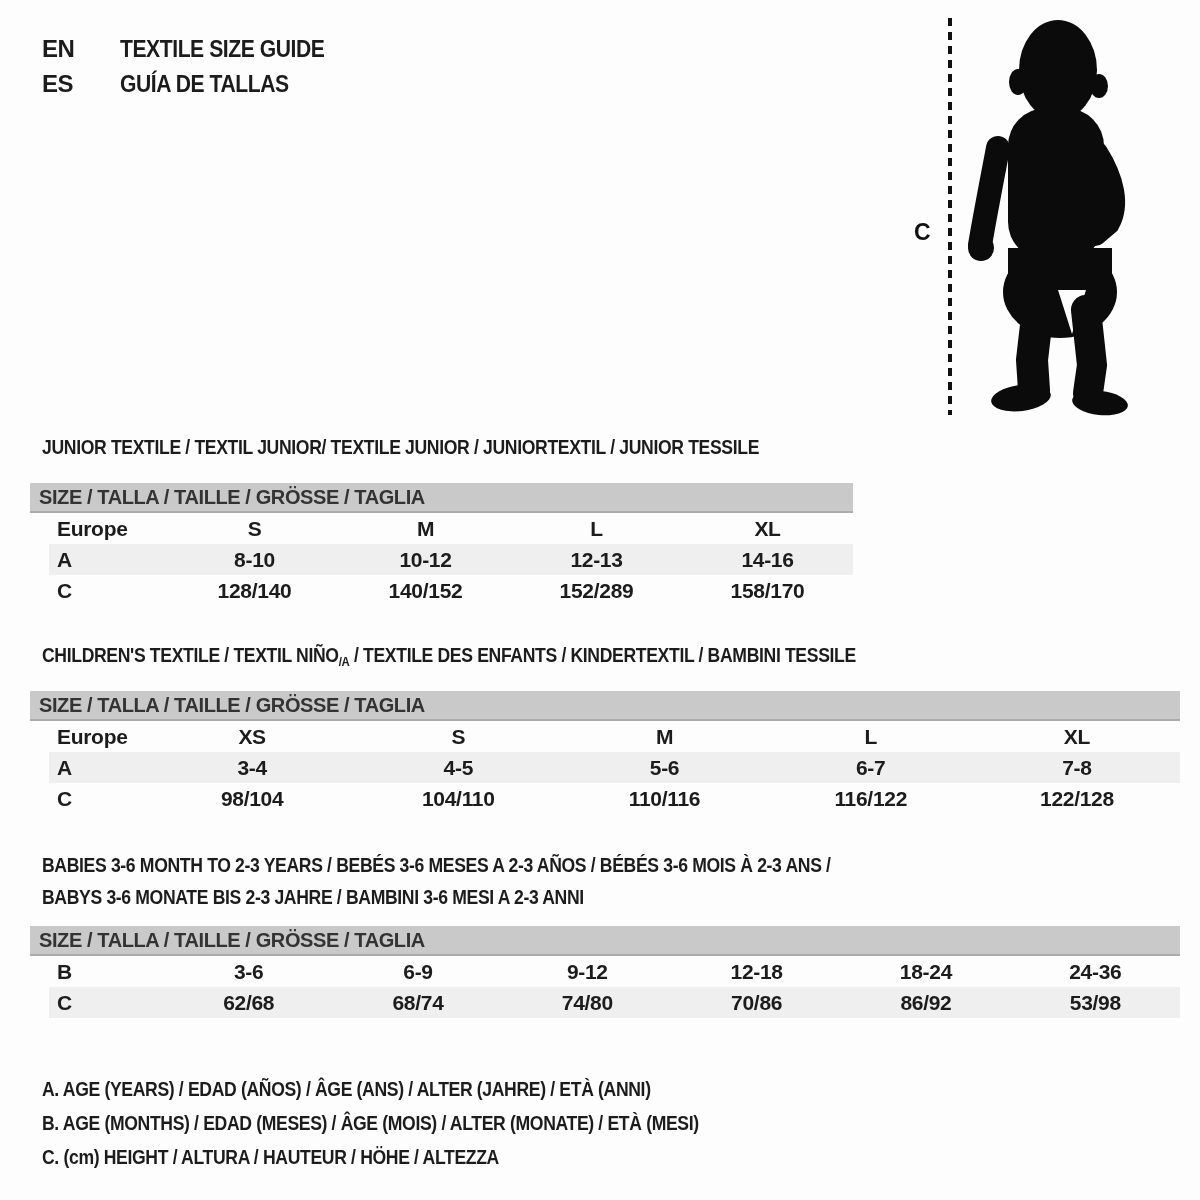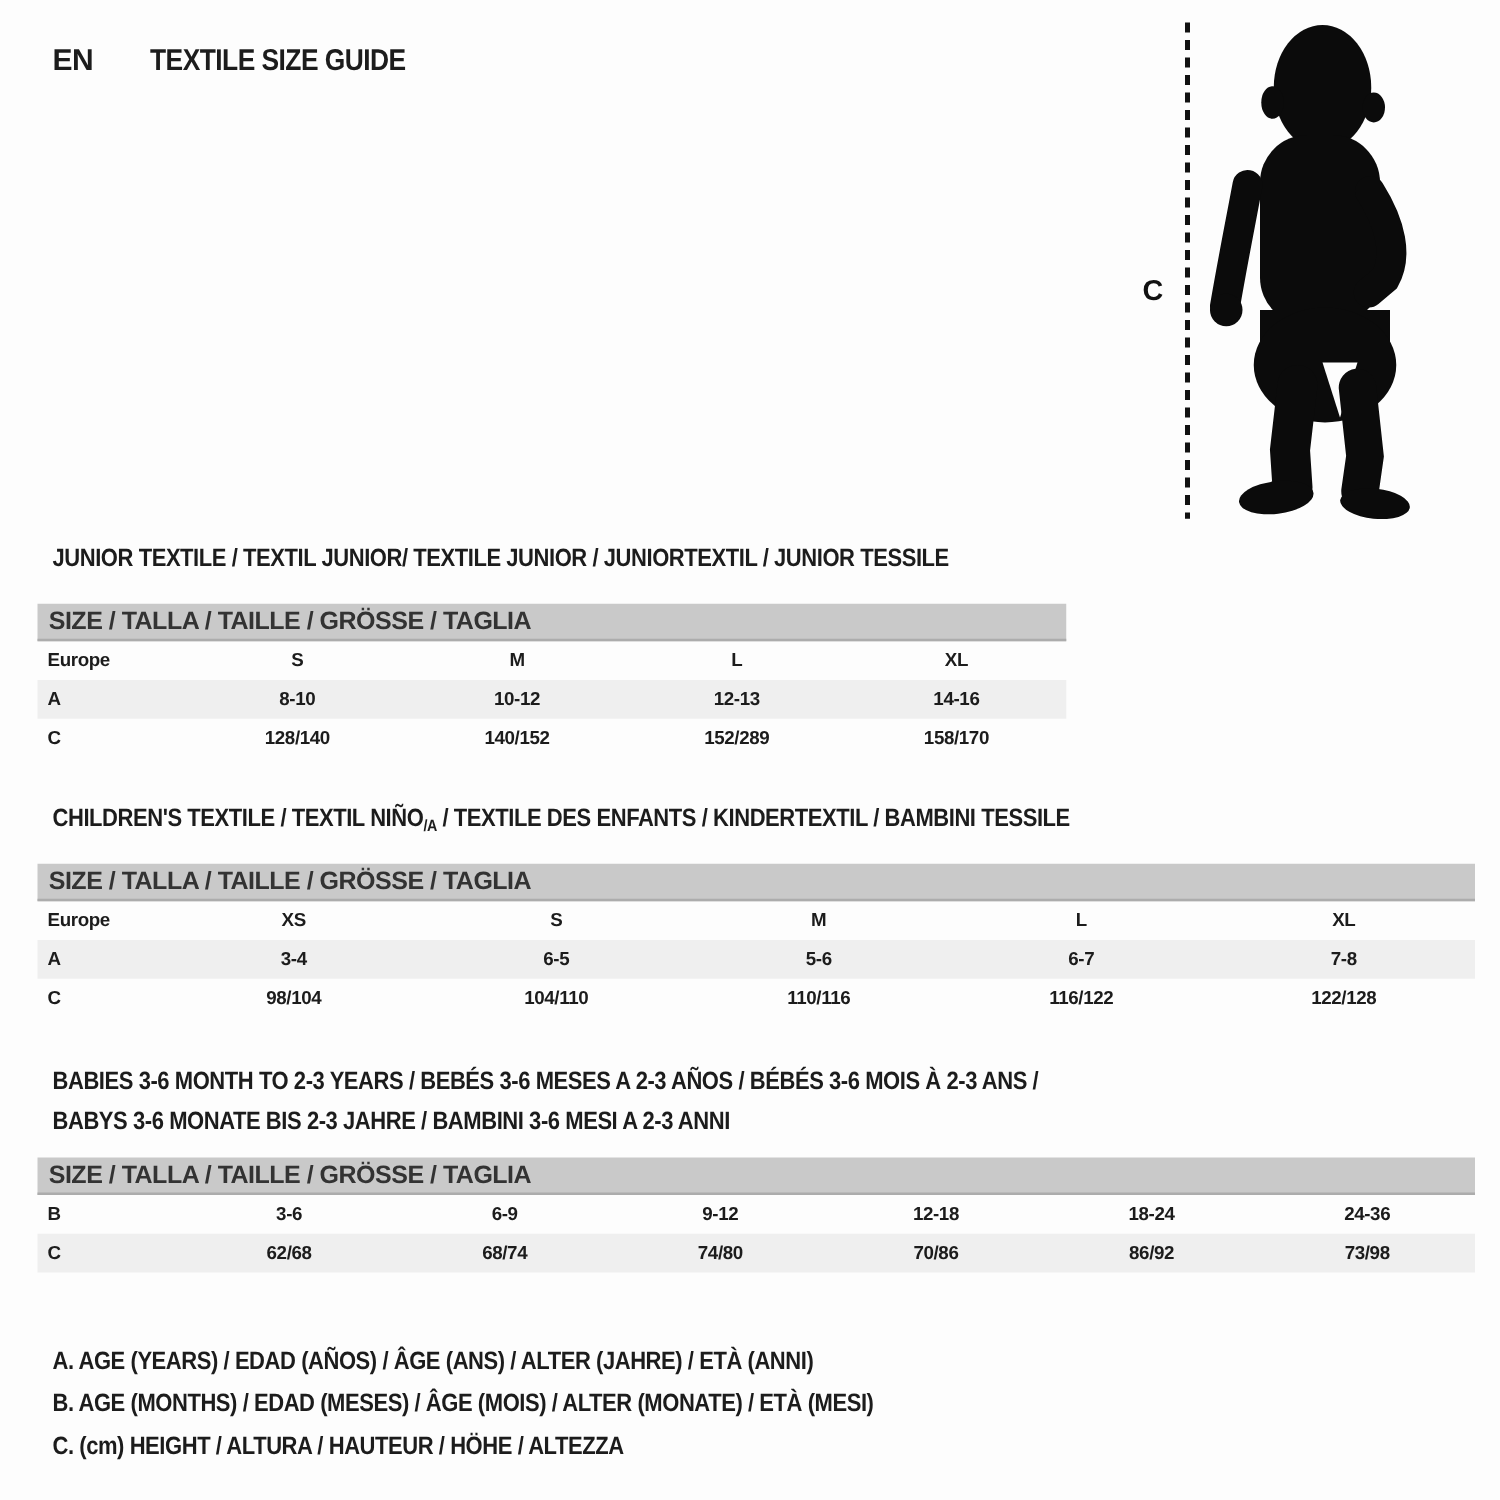--- a/index.html
+++ b/index.html
@@ -42,21 +42,21 @@
   #children-table { top:691px; width:1150px; --labelw:100px; }
   #babies-table   { top:926px; width:1150px; --labelw:115px; }
 
   .size-bar {
     height:30px; background:#c9c9c9; border-bottom:2px solid #acacac;
     display:flex; align-items:center; padding-left:9px;
     font-size:20px; font-weight:bold; color:#333333; letter-spacing:-0.4px;
     white-space:nowrap;
   }
   .trow { display:flex; height:31px; align-items:center;
-    font-size:15px; font-weight:bold; letter-spacing:-0.3px; }
+    font-size:21px; font-weight:bold; letter-spacing:-0.3px;margin-left:19px; }
   .trow.shaded { background:#efefef; }
   .tlabel { width:var(--labelw); flex:0 0 var(--labelw); padding-left:8px; }
   .tcell { flex:1; text-align:center; }
 
   
   .footnotes {
     position:absolute; left:42px; top:1072px;
     font-size:20px; font-weight:bold; letter-spacing:-0.4px;
     line-height:34px; white-space:nowrap;
     transform:scaleX(0.88); transform-origin:0 0;
@@ -64,20 +64,24 @@
 </style>
 </head>
 <body>
 
 <div class="page">
 
   <div class="lang-header">
     <div class="lang-row">
       <span class="lang-code">EN</span>
       <span class="lang-title">TEXTILE SIZE GUIDE</span>
+    </div>
+    <div class="lang-row">
+      <span class="lang-code">ES</span>
+      <span class="lang-title">GUÍA DE TALLAS</span>
     </div>
   </div>
 
   <div class="figure">
     <svg width="250" height="415" viewBox="0 0 250 415">
 
       <line x1="50" y1="8" x2="50" y2="405" stroke="#111" stroke-width="4" stroke-dasharray="8 6"></line>
 
       <text x="14" y="230" font-size="23" font-weight="bold" font-family="Liberation Sans, sans-serif" fill="#111">C</text>
 
@@ -138,21 +142,21 @@
           <div class="tlabel">Europe</div>
           <div class="tcell">XS</div>
           <div class="tcell">S</div>
           <div class="tcell">M</div>
           <div class="tcell">L</div>
           <div class="tcell">XL</div>
         </div>
         <div class="trow shaded">
           <div class="tlabel">A</div>
           <div class="tcell">3-4</div>
-          <div class="tcell">6-5</div>
+          <div class="tcell">4-5</div>
           <div class="tcell">5-6</div>
           <div class="tcell">6-7</div>
           <div class="tcell">7-8</div>
         </div>
         <div class="trow">
           <div class="tlabel">C</div>
           <div class="tcell">98/104</div>
           <div class="tcell">104/110</div>
           <div class="tcell">110/116</div>
           <div class="tcell">116/122</div>
@@ -177,21 +181,21 @@
           <div class="tcell">18-24</div>
           <div class="tcell">24-36</div>
         </div>
         <div class="trow shaded">
           <div class="tlabel">C</div>
           <div class="tcell">62/68</div>
           <div class="tcell">68/74</div>
           <div class="tcell">74/80</div>
           <div class="tcell">70/86</div>
           <div class="tcell">86/92</div>
-          <div class="tcell">73/98</div>
+          <div class="tcell">53/98</div>
         </div>
       </div>
   </div>
 
   <div class="footnotes">
     <div>A. AGE (YEARS) / EDAD (AÑOS) / ÂGE (ANS) / ALTER (JAHRE) / ETÀ (ANNI)</div>
     <div>B. AGE (MONTHS) / EDAD (MESES) / ÂGE (MOIS) / ALTER (MONATE) / ETÀ (MESI)</div>
     <div>C. (cm) HEIGHT / ALTURA / HAUTEUR / HÖHE / ALTEZZA</div>
   </div>
 

